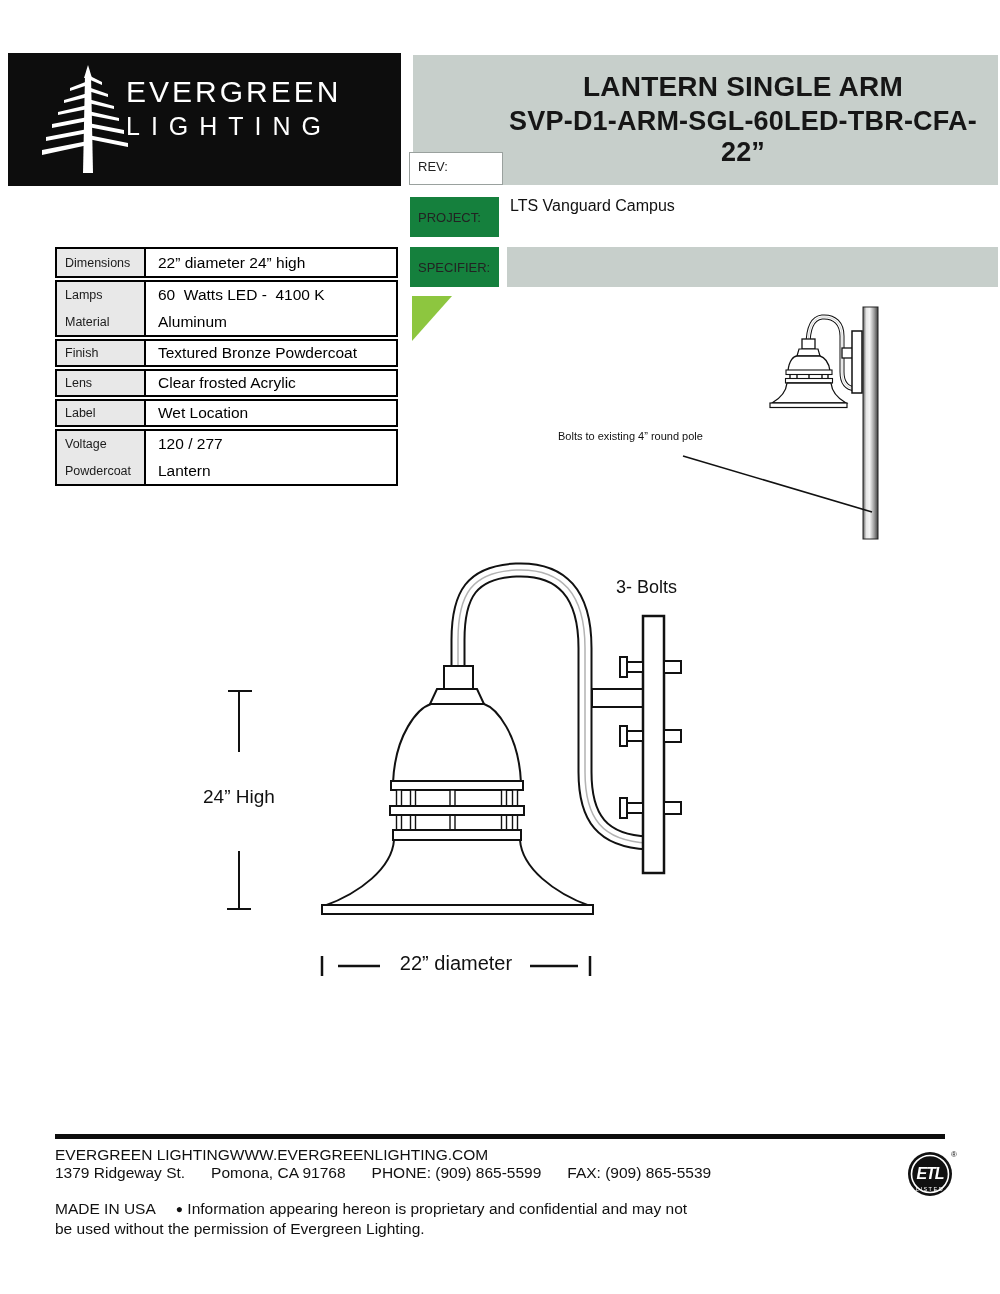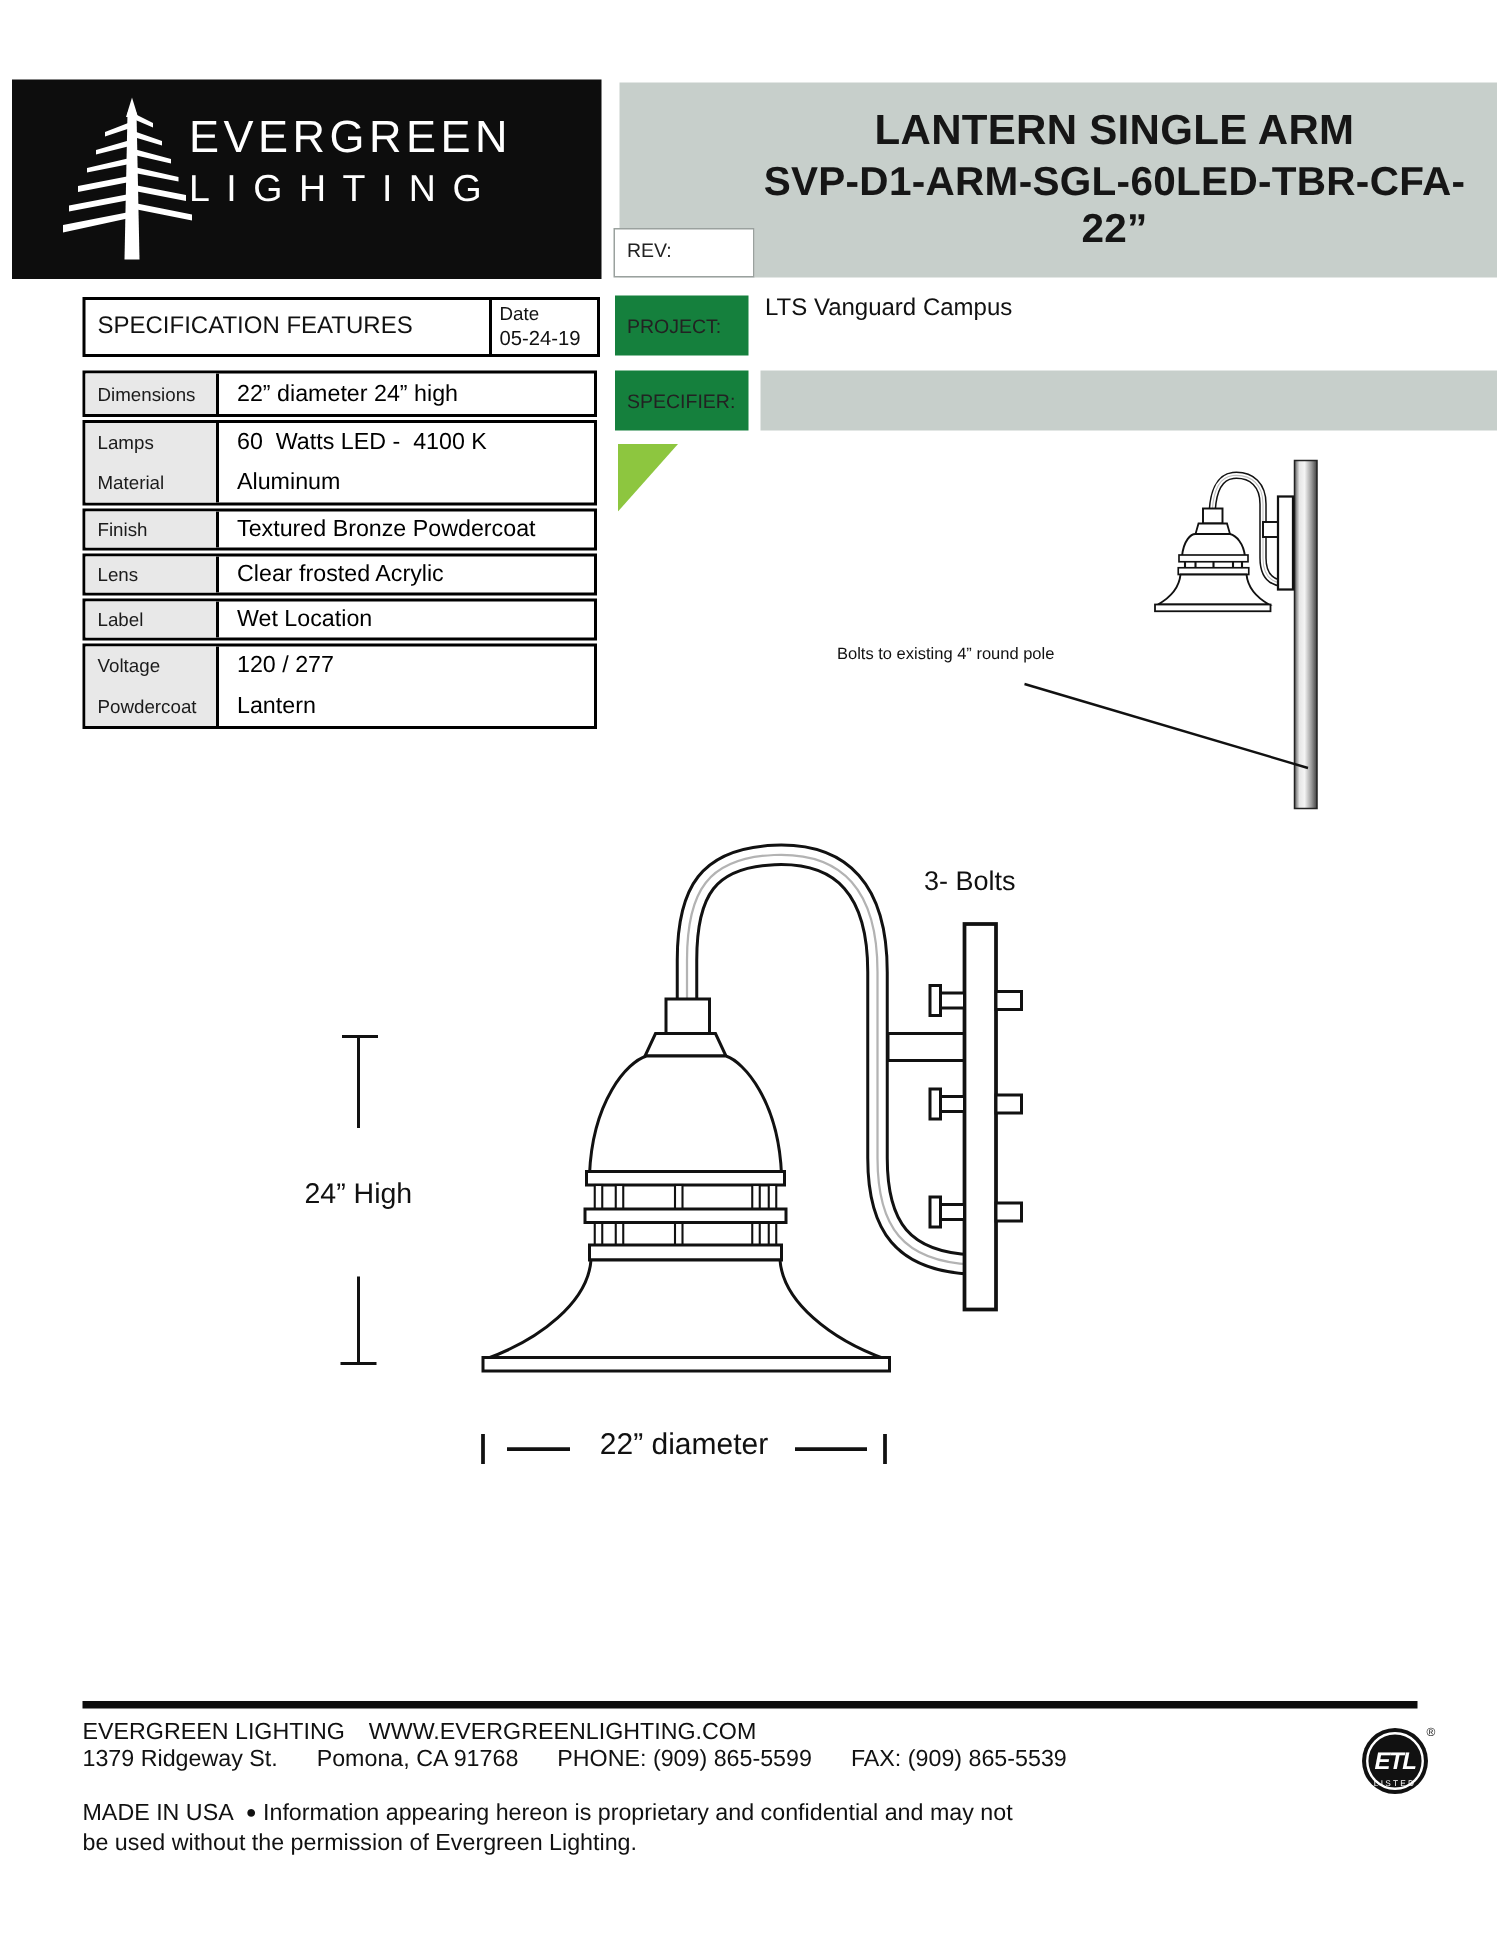--- a/index.html
+++ b/index.html
@@ -49,23 +49,23 @@
   
   .diag-label { color:#111; }
   .pole-note { left:558px; top:430px; font-size:11px; }
   .bolts-note { left:616px; top:577px; font-size:18px; }
   .height-note { left:203px; top:786px; font-size:19px; }
   .diam-note { left:390px; top:952px; width:132px; text-align:center; font-size:20px; }
 
   
   .footer-rule { left:55px; top:1134px; width:890px; height:5px; background:#0d0d0d; }
   .foot-line { display:flex; align-items:baseline; font-size:15.5px; color:#111; }
-  .f1 { left:55px; top:1146px; gap:16px; }
+  .f1 { left:55px; top:1146px; }
   .f2 { left:55px; top:1164px; gap:26px; }
-  .f3 { left:55px; top:1200px; gap:8px; }
+  .f3 { left:55px; top:1200px; gap:20px; }
   .f4 { left:55px; top:1220px; font-size:15.5px; color:#111; }
   .bullet { font-size:12px; position:relative; top:-1px; }
 
   svg { display:block; }
   text { font-family:"Liberation Sans", sans-serif; }
 </style>
 </head>
 <body>
 
 <div class="page">
@@ -107,27 +107,20 @@
   <div class="abs field-label-box project-label">PROJECT:</div>
   <div class="abs project-value">LTS Vanguard Campus</div>
 
   <div class="abs field-label-box specifier-label">SPECIFIER:</div>
   <div class="abs specifier-bar"></div>
 
   <svg class="abs green-tri" width="40" height="45" viewBox="0 0 40 45">
     <polygon points="0,0 40,0 0,45" fill="#8dc63f"></polygon>
   </svg>
 
-  <div class="abs spec-header">
-    <div class="spec-header-title">SPECIFICATION FEATURES</div>
-    <div class="spec-header-date">
-      <div class="date-label">Date</div>
-      <div class="date-value">05-24-19</div>
-    </div>
-  </div>
 
   <div>
     <div class="sgroup" style="top:247px;height:31px">
       <div class="glabel">
           <div class="lrow">Dimensions</div>
         </div>
       <div class="gval">
           <div class="vrow val">22” diameter 24” high</div>
         </div>
     </div>

